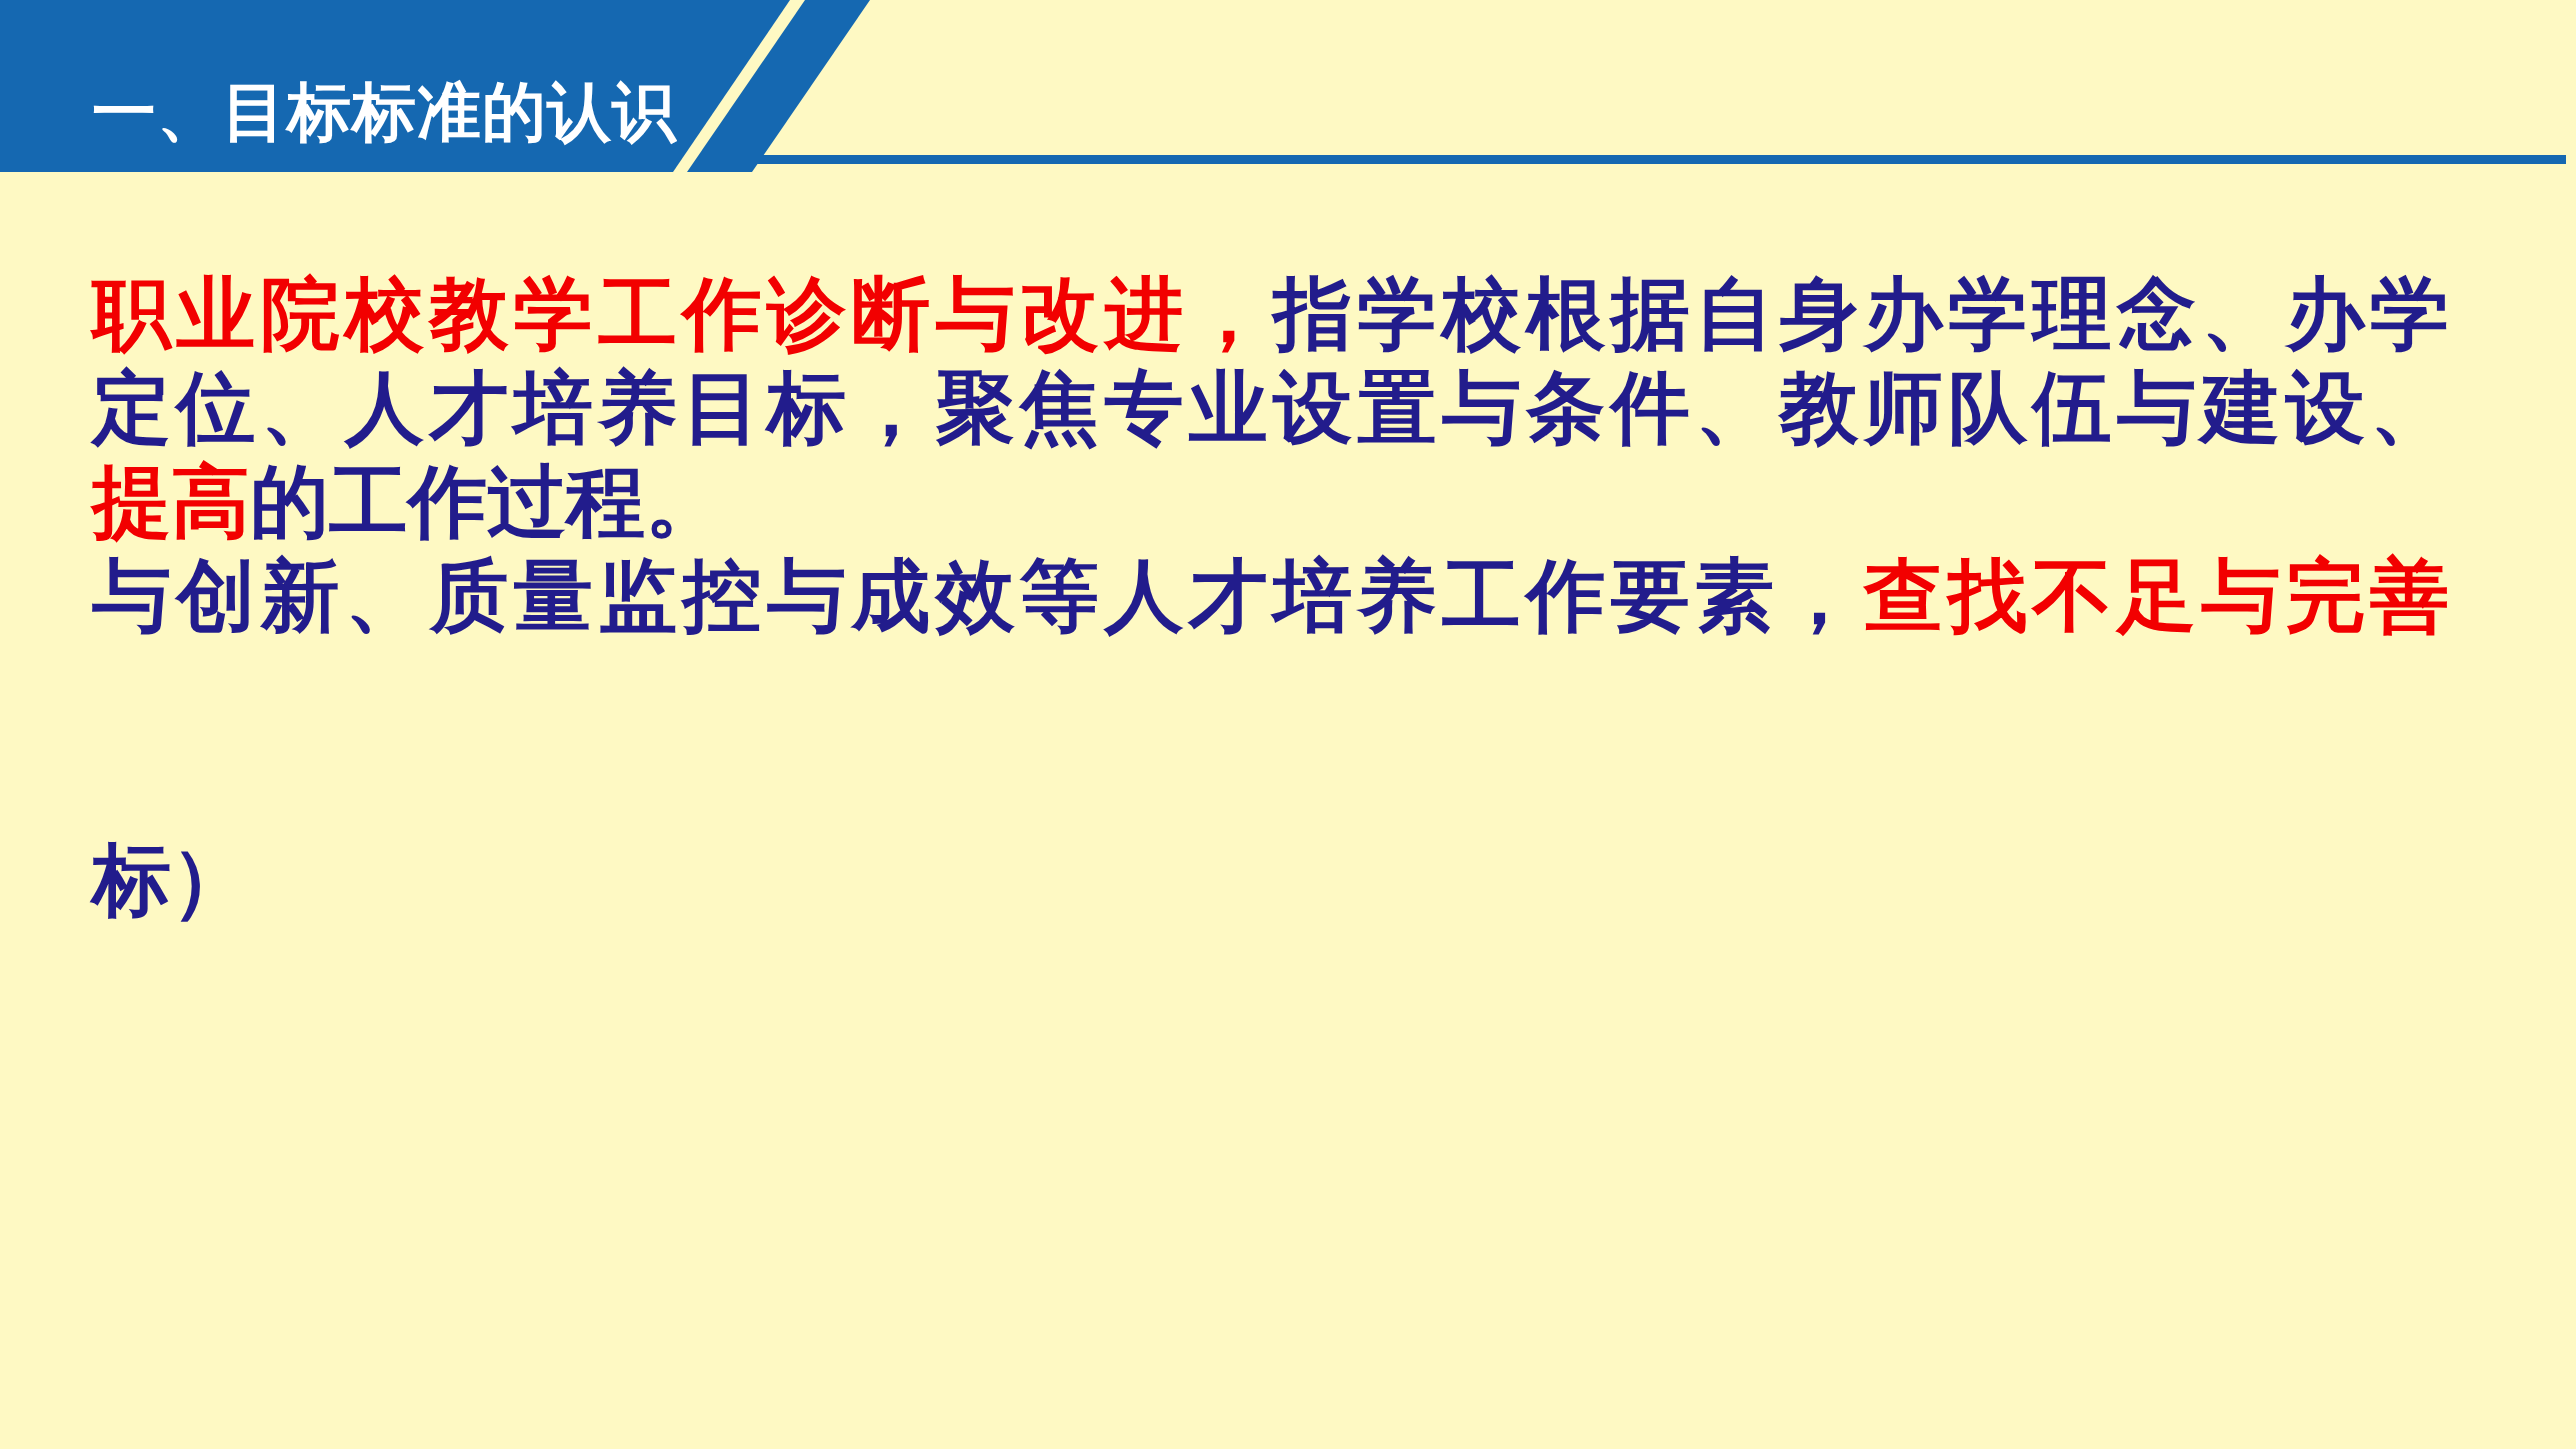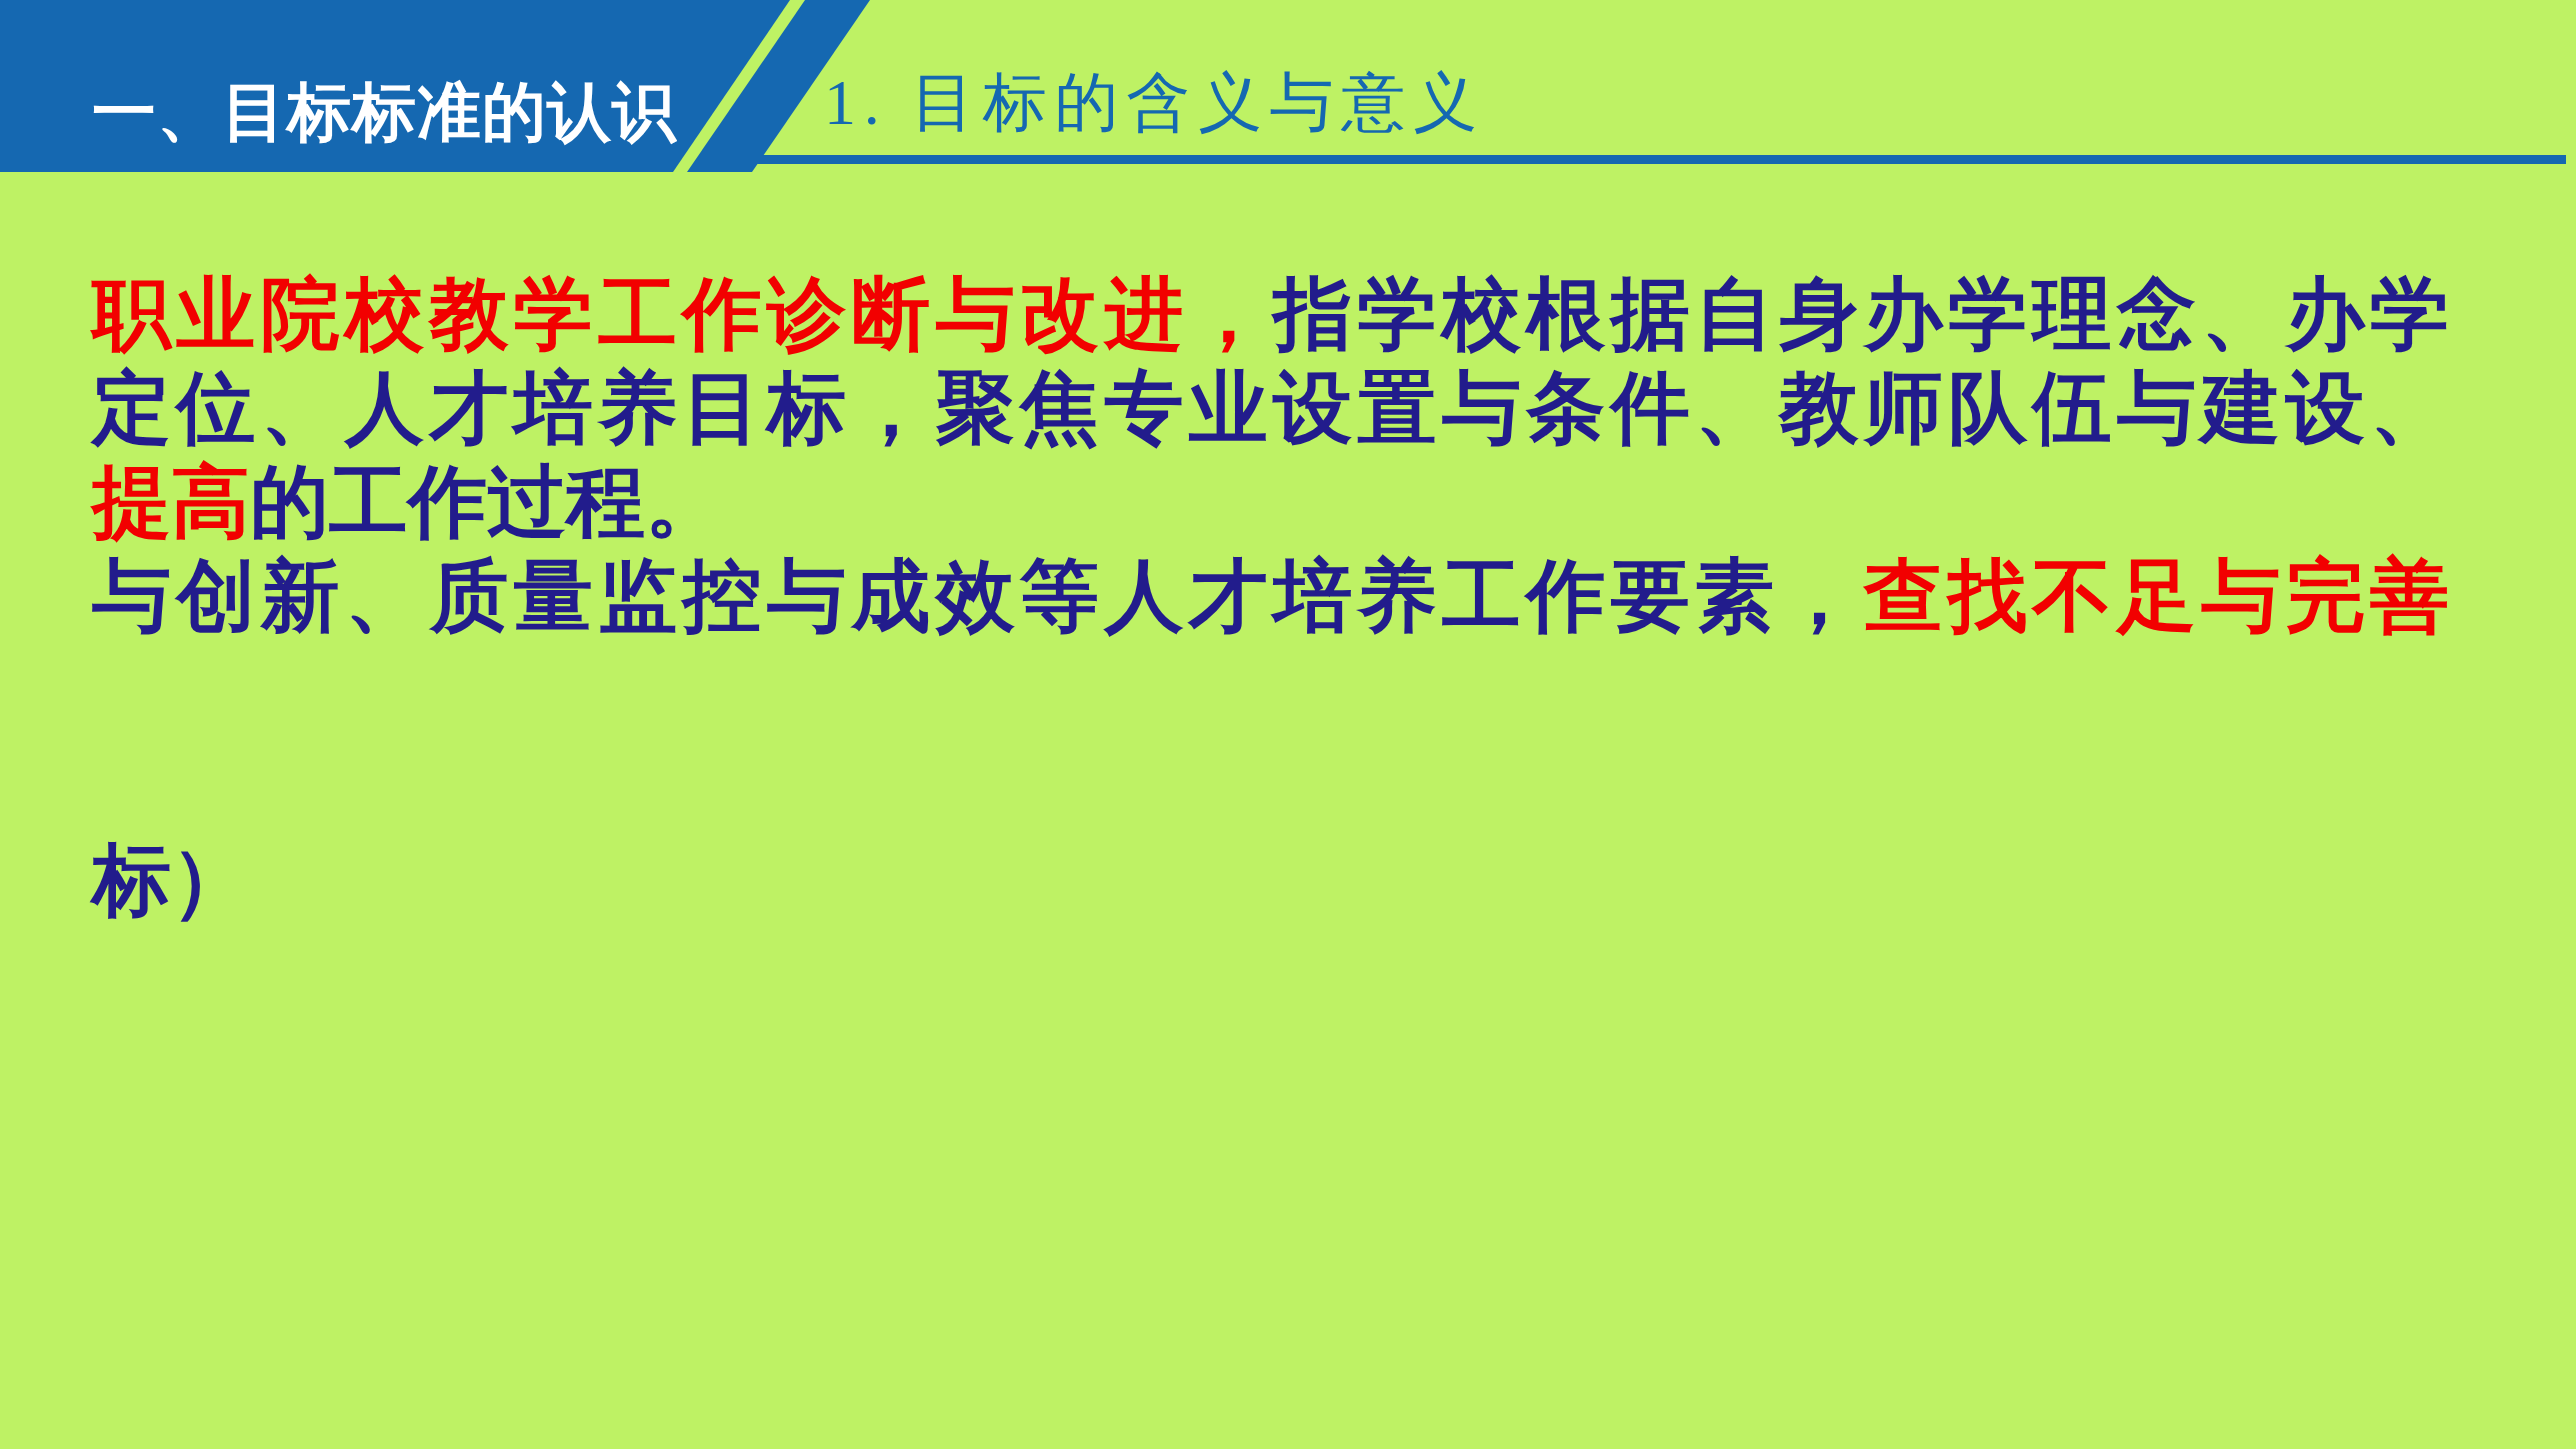--- a/index.html
+++ b/index.html
@@ -1,19 +1,19 @@
 <!DOCTYPE html>
 <html style="--accent: #1568B1; --navy: #221C8C; --red: #F20000; --orange: #E8470C; --white: #FFFFFF;"><head>
 <meta charset="utf-8">
 <style>
   html,body{margin:0;padding:0;background:#ffffff;}
   .slide{
     position:relative;
     width:2576px;height:1450px;
-    background:#bef264;
+    background:#fef9c3;
     overflow:hidden;
     font-family:"Liberation Sans", sans-serif;
   }
   
   .banner{
     position:absolute;left:0;top:0;width:2576px;height:172px;
     background:var(--accent);
     clip-path:polygon(0 0,790px 0,673px 172px,0 172px);
   }
   .banner-title{
@@ -64,21 +64,20 @@
 <body>
 
 <div class="slide">
 
   <div class="banner">
     <div class="banner-title">一、目标标准的认识</div>
   </div>
 
   <div class="banner-accent"></div>
 
-  <div class="subtitle">1. 目标的含义与意义</div>
 
   <div class="subtitle-underline"></div>
 
   <div id="p-definition" class="para" style="top:267px">
       <div class="line just"><span class="c-red">职业院校教学工作诊断与改进，</span><span class="c-navy">指学校根据自身办学理念、办学</span></div>
       <div class="line just"><span class="c-navy">定位、人才培养目标，聚焦专业设置与条件、教师队伍与建设、</span></div>
       <div class="line"><span class="c-red">提高</span><span class="c-navy">的工作过程。</span></div>
       <div class="line just"><span class="c-navy">与创新、质量监控与成效等人才培养工作要素，</span><span class="c-red">查找不足与完善</span></div>
     </div>
 

